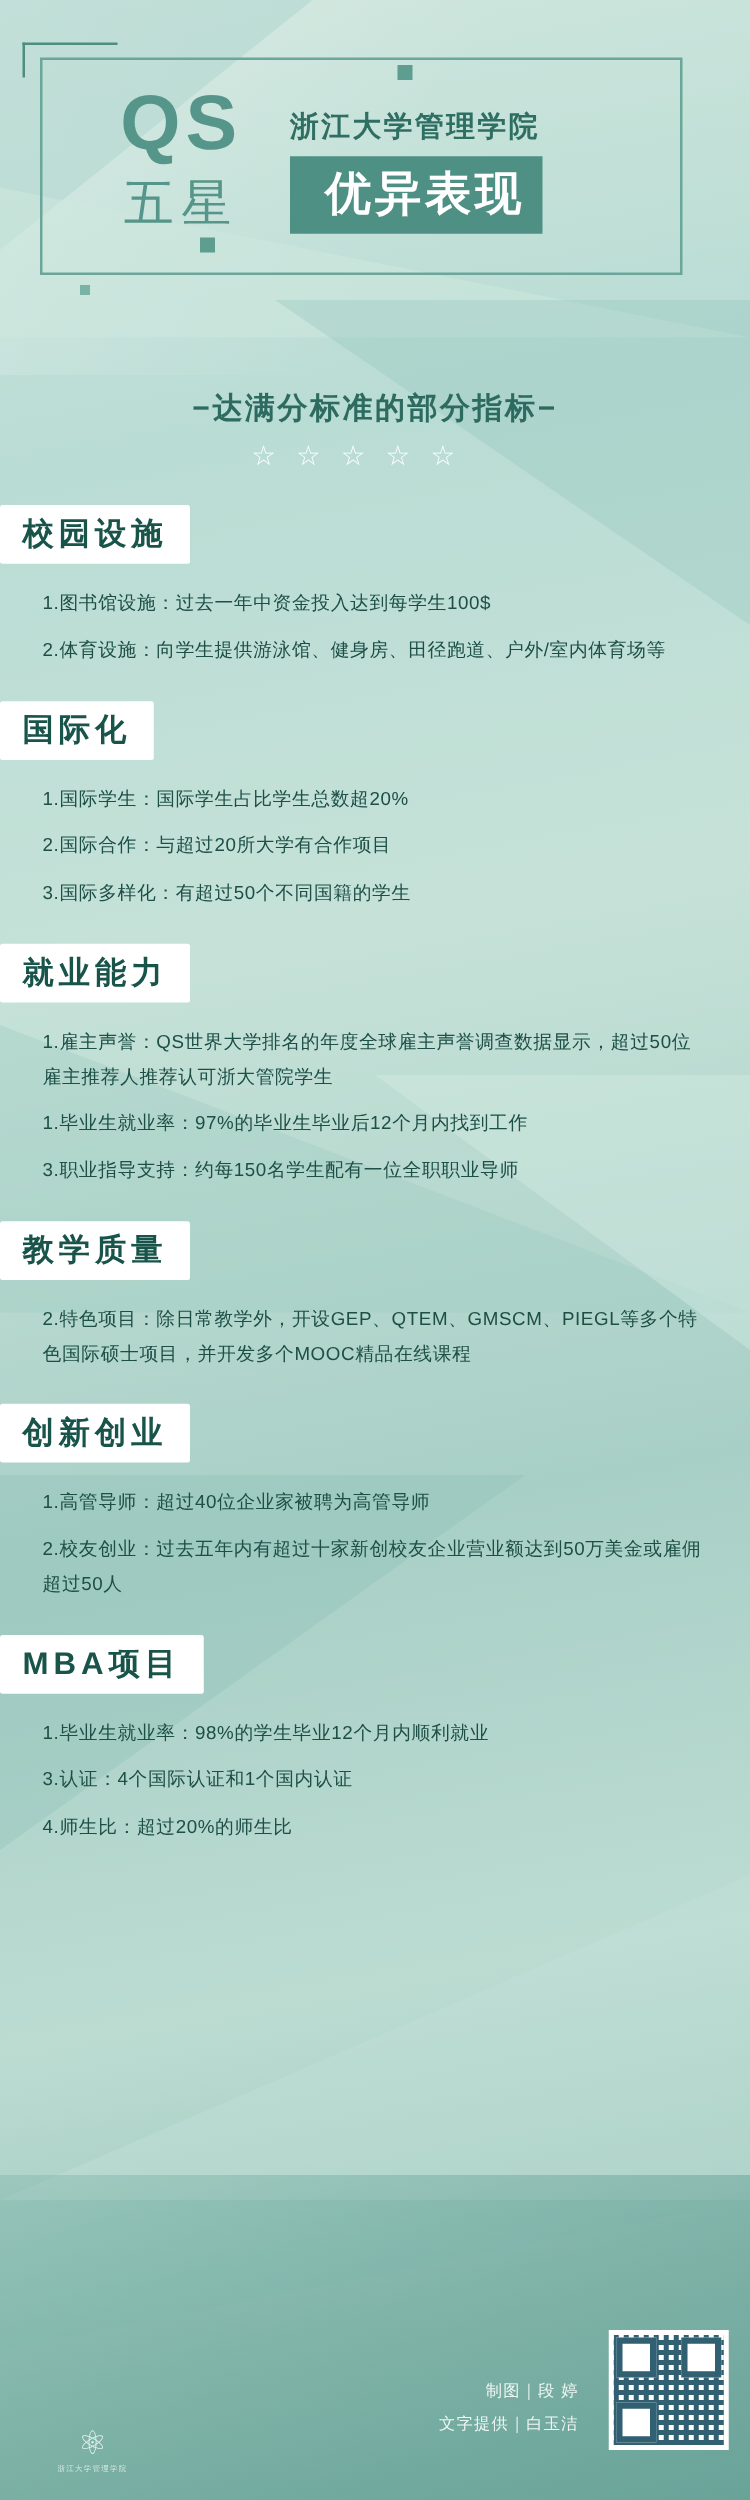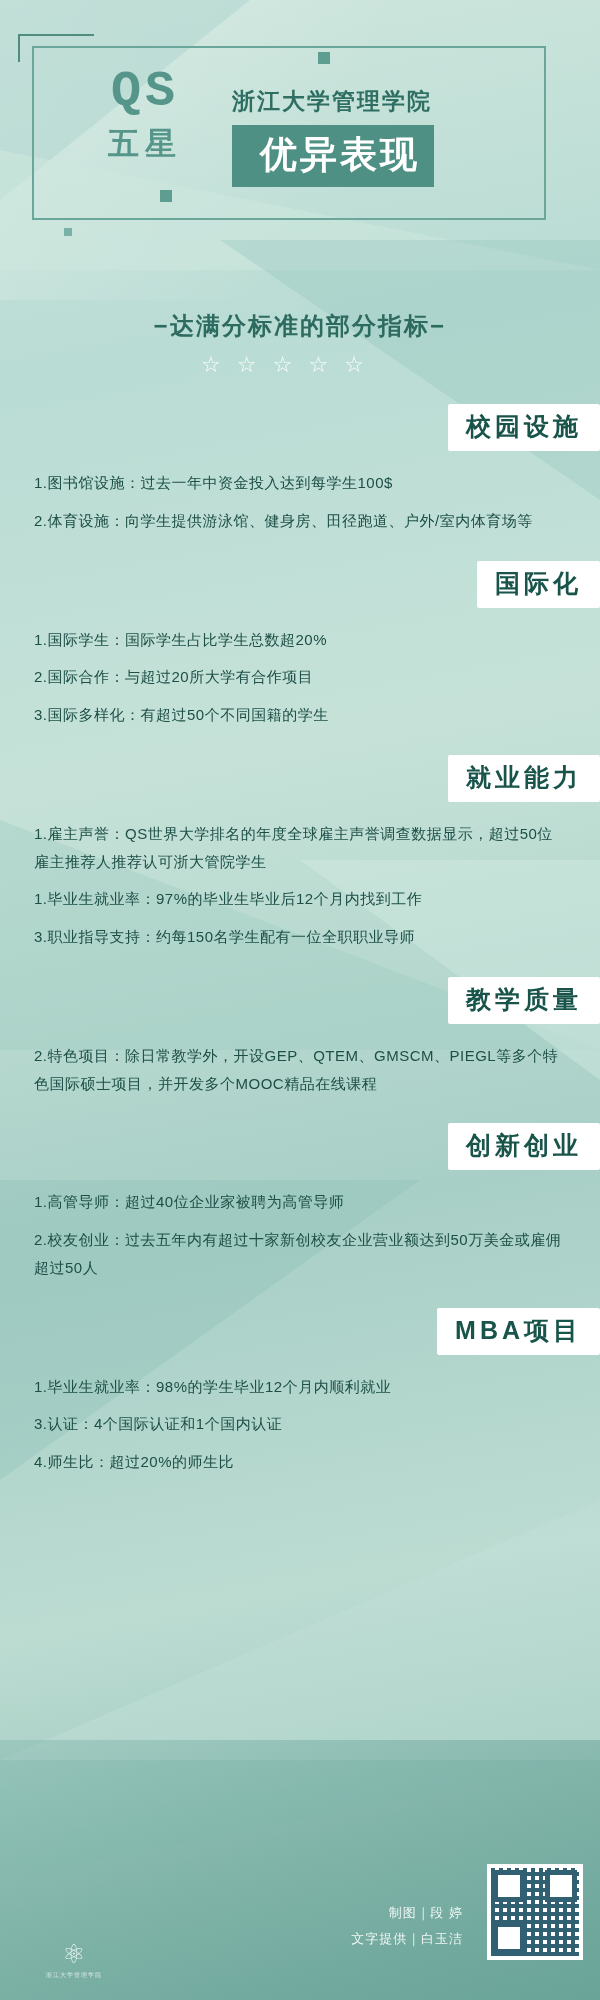--- a/index.html
+++ b/index.html
@@ -92,31 +92,31 @@
   .sq-c { left: 64px; top: 228px; width:8px;height:8px; background:#78b3a6;}
   .qs-block {
     position: absolute;
     left: 60px;
     top: 66px;
     width: 170px;
     text-align: center;
     color: #4b8d80;
   }
   .qs-text {
-    font-family: Liberation Mono, monospace;
-    font-size: 50px;
+    font-family: Liberation Sans, sans-serif;
+    font-size: 62px;
     font-weight: bold;
     letter-spacing: 4px;
     line-height: 1.05;
     color: #56968a;
   }
   .qs-stars {
     font-family: "Liberation Serif", serif;
-    font-size: 31px;
-    font-weight: bold;
+    font-size: 40px;
+    font-weight: normal;
     letter-spacing: 6px;
     color: #56968a;
     margin-top: 4px;
   }
   .hdr-right {
     position: absolute;
     left: 232px;
     top: 86px;
     width: 300px;
   }
@@ -156,21 +156,21 @@
     color: #ffffff;
     font-size: 22px;
     letter-spacing: 5px;
   }
 
   
   .section {
     margin-top: 26px;
   }
   .sec-title-wrap {
-    text-align: right;
+    text-align: left;
   }
   .sec-title {
     display: inline-block;
     background: #ffffff;
     color: #18544a;
     font-size: 25px;
     font-weight: bold;
     letter-spacing: 4px;
     padding: 6px 18px 8px 18px;
     border-radius: 2px;

